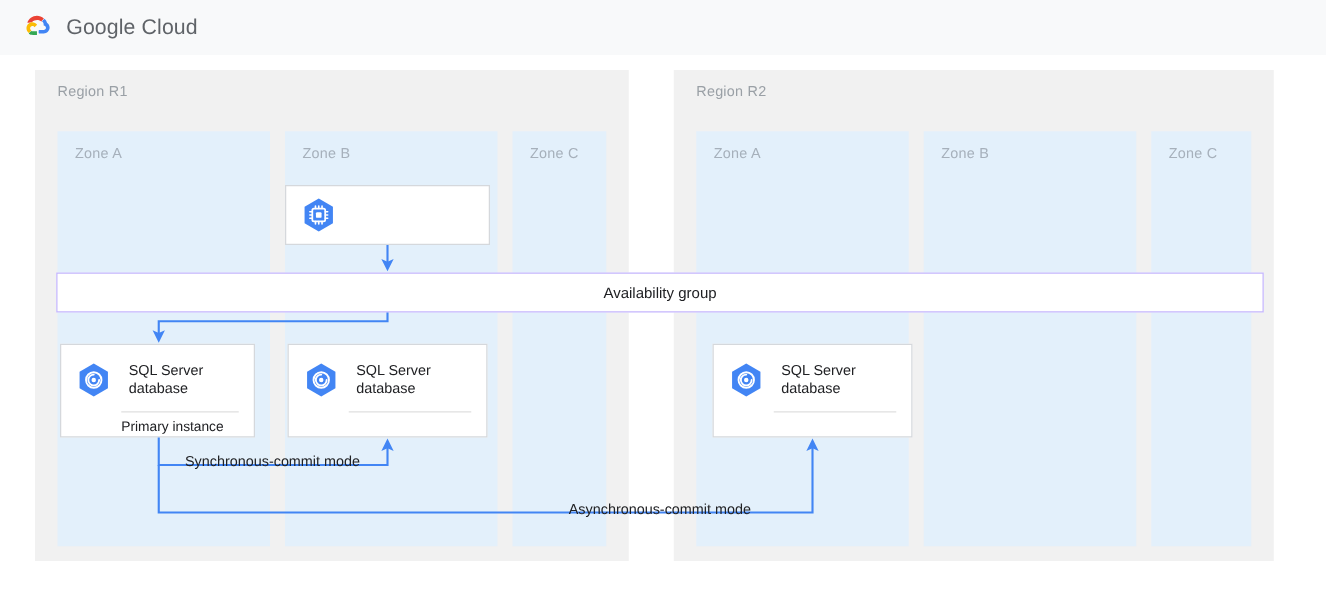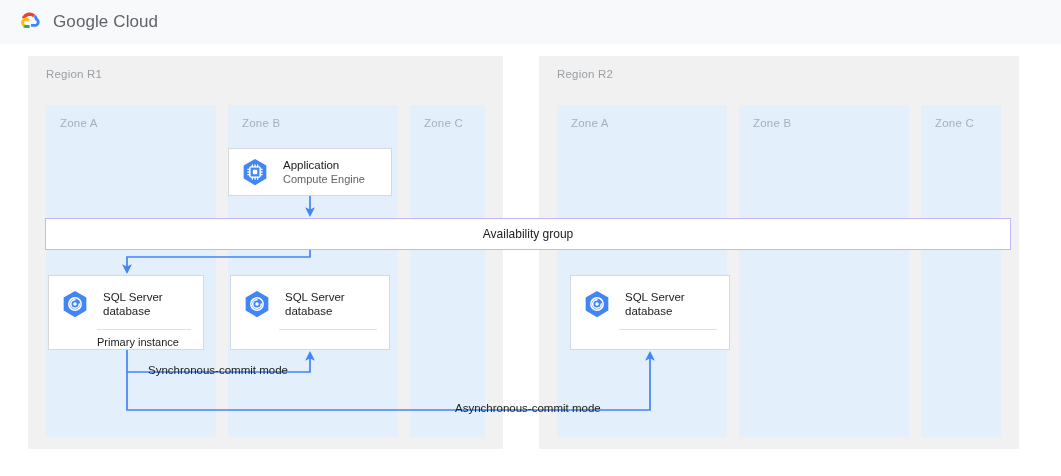--- a/index.html
+++ b/index.html
@@ -217,24 +217,20 @@
               <line x1="18.8" y1="21.7" x2="18.8" y2="23.6"></line>
               <line x1="8.4" y1="13.2" x2="10.3" y2="13.2"></line>
               <line x1="8.4" y1="16" x2="10.3" y2="16"></line>
               <line x1="8.4" y1="18.8" x2="10.3" y2="18.8"></line>
               <line x1="21.7" y1="13.2" x2="23.6" y2="13.2"></line>
               <line x1="21.7" y1="16" x2="23.6" y2="16"></line>
               <line x1="21.7" y1="18.8" x2="23.6" y2="18.8"></line>
             </g>
           </svg>
         </span>
-        <span class="card-text">
-          <span class="card-title" style="display:block;">Application</span>
-          <span class="card-sub" style="display:block;">Compute Engine</span>
-        </span>
       </div>
     </div>
 
     <div id="ag-bar" style="left:45px; top:174px; width:966px; height:32px;">
       <span class="ag-label">Availability group</span>
     </div>
 
     <div class="card db-card" style="left:48px; top:231px; width:156px; height:75px;">
       <div class="db-row">
         <span class="card-icon">

